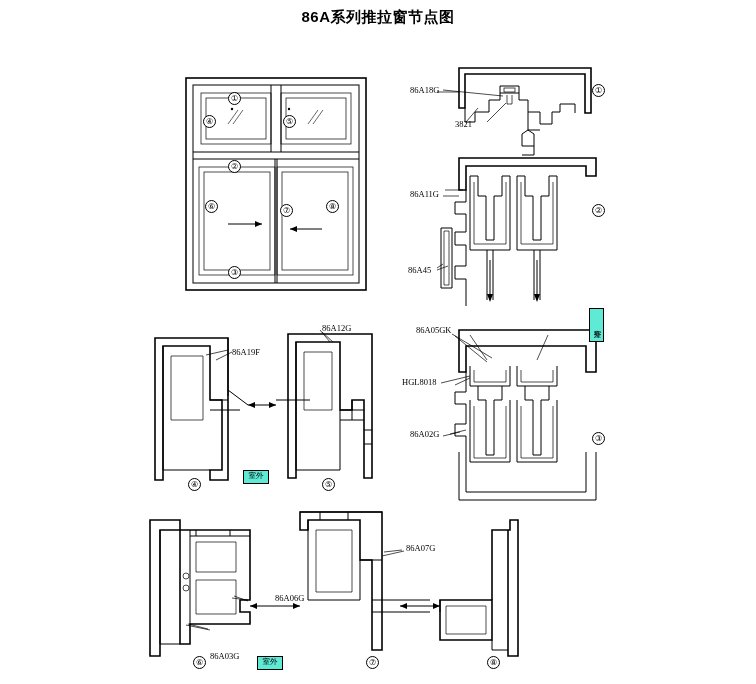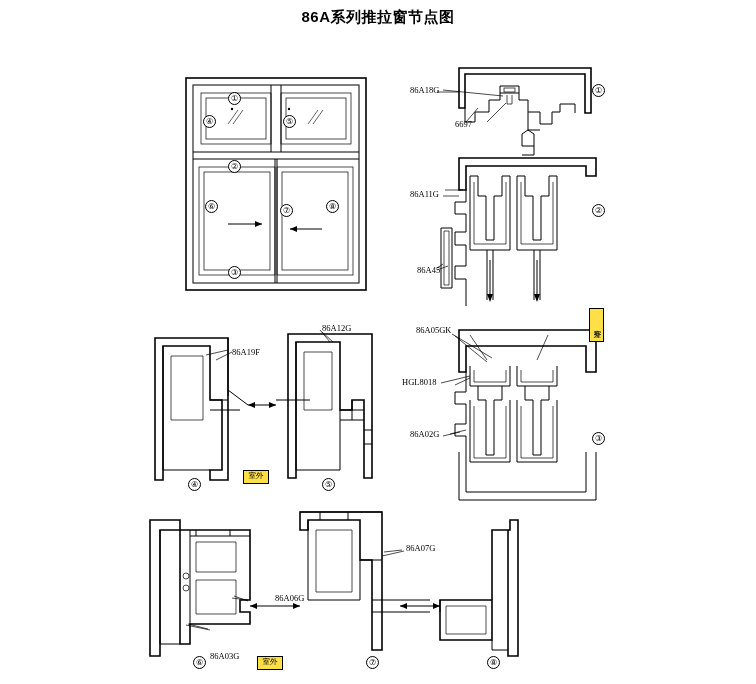--- a/index.html
+++ b/index.html
@@ -50,21 +50,21 @@
     box-sizing: border-box;
     background: #fff;
   }
   .boxlbl {
     position: absolute;
     border: 1px solid #000;
     font-size: 7.5px;
     line-height: 1.05;
     text-align: center;
     padding: 1px 2px;
-    background: #fde047;
+    background: #5eead4;
     box-sizing: border-box;
     white-space: nowrap;
   }
   .boxlbl.vert {
     writing-mode: vertical-rl;
     white-space: normal;
     letter-spacing: 1px;
   }
   svg { display: block; }
   .ln { stroke: #000; fill: none; stroke-width: 1; }
@@ -272,23 +272,23 @@
       <line class="lead" x1="232" y1="352" x2="216" y2="360"></line>
       <line class="lead" x1="322" y1="332" x2="333" y2="342"></line>
       <line class="lead" x1="208" y1="629" x2="188" y2="624"></line>
       <line class="lead" x1="248" y1="601" x2="234" y2="596"></line>
       <line class="lead" x1="404" y1="551" x2="382" y2="556"></line>
     </g>
 
   </svg>
 
   <div class="lbl" style="left:410px; top:86px;">86A18G</div>
-  <div class="lbl" style="left:455px; top:120px;">6697</div>
+  <div class="lbl" style="left:455px; top:120px;">3821</div>
   <div class="lbl" style="left:410px; top:190px;">86A11G</div>
-  <div class="lbl" style="left:417px; top:266px;">86A45</div>
+  <div class="lbl" style="left:408px; top:266px;">86A45</div>
   <div class="lbl" style="left:416px; top:326px;">86A05GK</div>
   <div class="lbl" style="left:402px; top:378px;">HGL8018</div>
   <div class="lbl" style="left:410px; top:430px;">86A02G</div>
   <div class="lbl" style="left:232px; top:348px;text-align:right;">86A19F</div>
   <div class="lbl" style="left:322px; top:324px;">86A12G</div>
   <div class="lbl" style="left:210px; top:624px;margin-top:28px;">86A03G</div>
   <div class="lbl" style="left:250px; top:594px;margin-left:25px;">86A06G</div>
   <div class="lbl" style="left:406px; top:544px;">86A07G</div>
 
   <div class="boxlbl vert" style="left:589px; top:308px; width:15px; height:34px;">室外</div>

